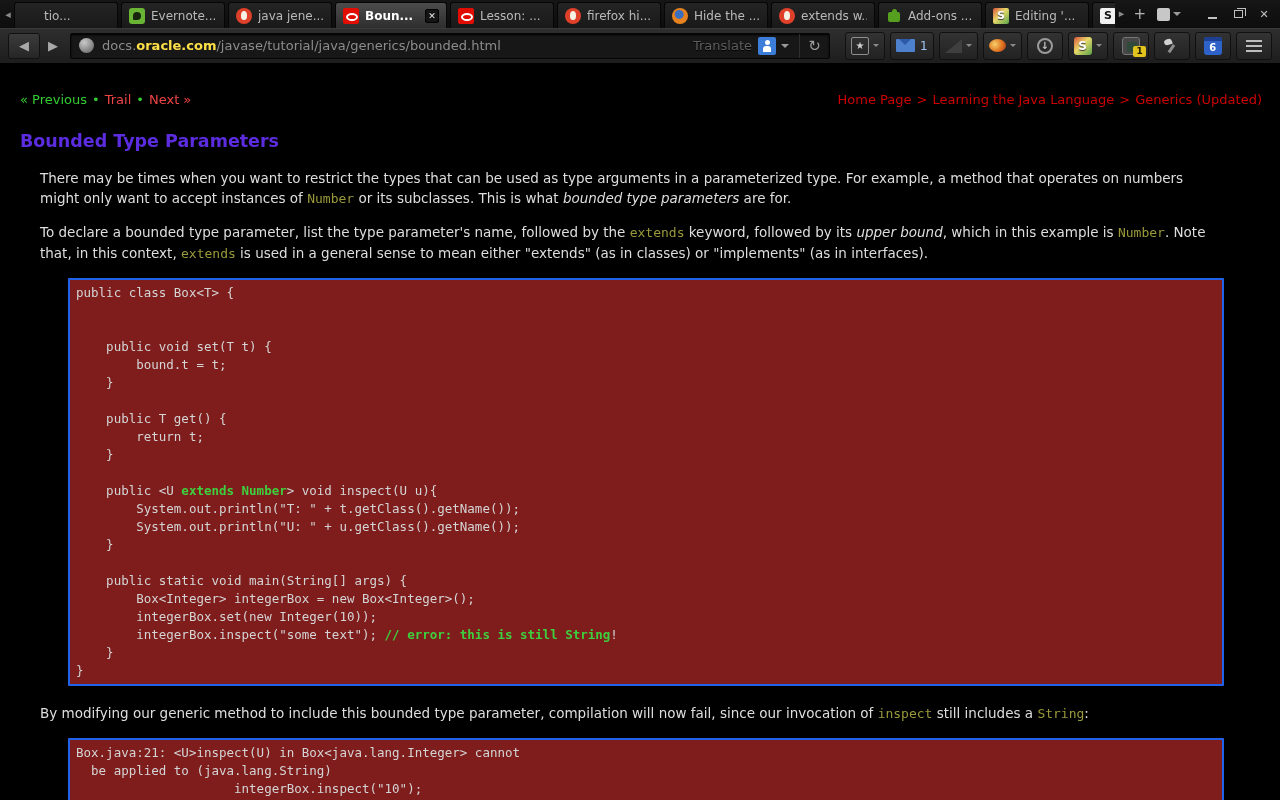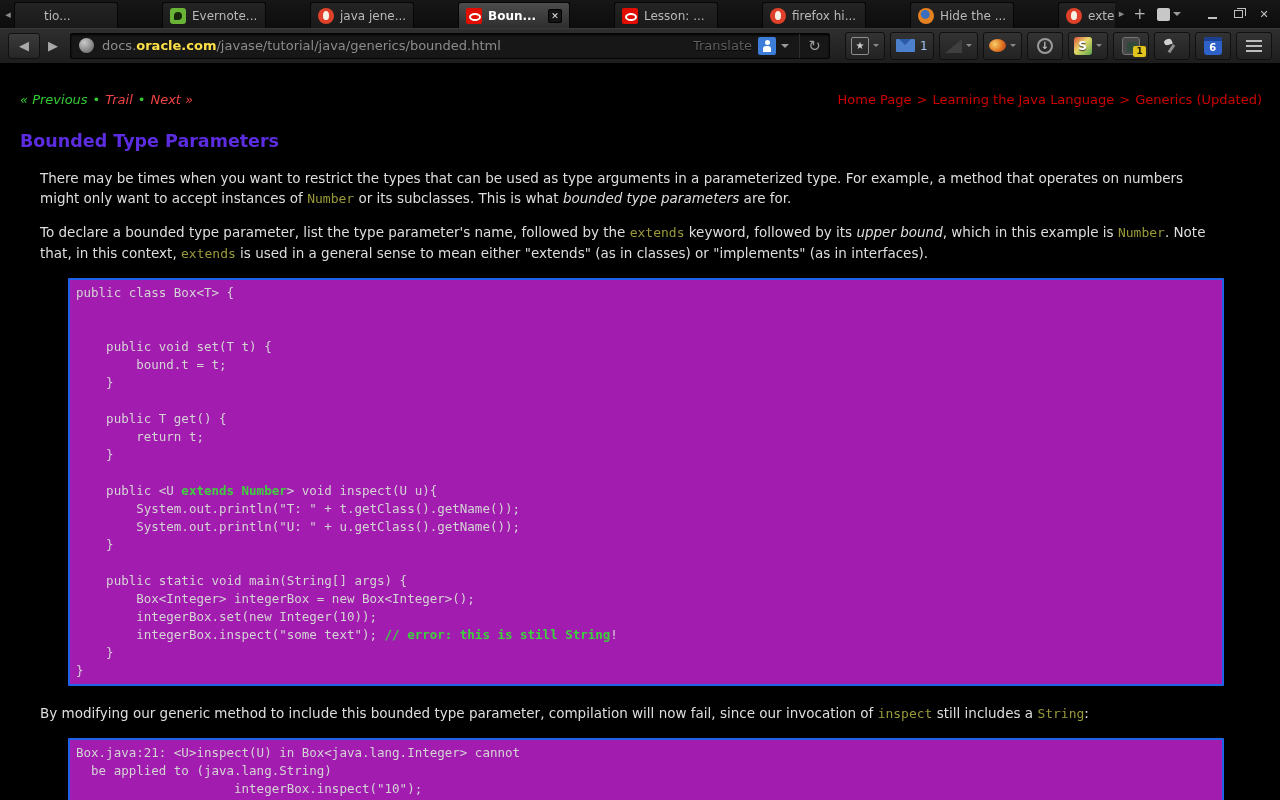--- a/index.html
+++ b/index.html
@@ -6,21 +6,21 @@
   html,body { width:1280px; height:800px; background:#000; overflow:hidden;
               font-family:"DejaVu Sans","Liberation Sans",sans-serif; }
 
   .window { width:1280px; height:800px; display:flex; flex-direction:column; }
 
   
   .tabbar { height:28px; background:linear-gradient(#161616,#0d0d0d);
             display:flex; align-items:flex-end; padding:0 2px; }
   .tab-scroll { width:12px; color:#8a8a8a; font-size:11px; line-height:26px;
                 text-align:center; flex:0 0 auto; cursor:default; }
-  .tabs { display:flex; align-items:flex-end; height:28px; overflow:hidden; flex:0 1 auto;gap:41px; }
+  .tabs { display:flex; align-items:flex-end; height:28px; overflow:hidden; flex:0 1 auto; }
   .tab { height:26px; width:104px; flex:0 0 auto; display:flex; align-items:center;
          padding:0 7px; margin-right:3px; border-radius:3px 3px 0 0;
          background:linear-gradient(#242424,#191919); border:1px solid #060606; border-bottom:none;
          color:#b9b9b9; font-size:12px; white-space:nowrap; overflow:hidden; }
   .tab.active { width:112px; background:linear-gradient(#4c4c4c,#2e2e2e);
                 color:#fff; font-weight:bold; }
   .tab .favicon { width:16px; height:16px; margin-right:6px; flex:0 0 auto; position:relative; display:inline-block; }
   .tab .tab-label { overflow:hidden; text-overflow:clip; flex:1 1 auto; }
   .tab-close { width:14px; height:14px; margin-left:4px; background:#141414; border:1px solid #000;
                border-radius:2px; color:#e8e8e8; font-size:9px; line-height:12px; text-align:center;
@@ -122,32 +122,32 @@
   .g-menu { width:16px; height:2.5px; background:#bdbdbd; box-shadow:0 5px 0 #bdbdbd, 0 10px 0 #bdbdbd;
             margin-bottom:10px; }
   .tb-caret { width:0; height:0; border-left:3.5px solid transparent; border-right:3.5px solid transparent;
               border-top:3.5px solid #8a8a8a; margin-left:4px; }
 
   
   .page { flex:1 1 auto; background:#000; overflow:hidden; position:relative;
           color:#dcdcdc; }
   .topnav-row { display:flex; justify-content:space-between; align-items:baseline;
                 padding:28px 18px 0 20px; font-size:13px; }
-  .page-links a { text-decoration:none;font-style:italic; }
+  .page-links a { text-decoration:none; }
   .lnk-prev { color:#33cc33; }
   .lnk-blue { color:#ef4444; }
   .dot-sep { color:#33cc33; margin:0 5px; }
   .breadcrumb a { color:#cc0000; text-decoration:none; }
   .crumb-sep { color:#cc0000; margin:0 5px; }
   .page-title { margin:24px 0 0 20px; font-size:17.5px; font-weight:bold; color:#5b2ce0; }
   .para { margin:17px 58px 0 40px; font-size:13.5px; line-height:20px; color:#dedede; }
   .para + .para { margin-top:13px; }
   .inline-code { font-family:"DejaVu Sans Mono","Liberation Mono",monospace; color:#99993a; font-size:13px; }
   .em { font-style:italic; }
-  .codeblock { margin:14px 56px 0 68px; background:#a21caf; border:2px solid #2062ea;
+  .codeblock { margin:14px 56px 0 68px; background:#7f1d1d; border:2px solid #2062ea;
                border-radius:1px; padding:4px 6px; font-family:"DejaVu Sans Mono","Liberation Mono",monospace;
                font-size:12.5px; color:#d4d4d4; }
   .code-line { height:18px; line-height:18px; white-space:pre; }
   .code-hl { color:#3ecf3e; font-weight:bold; }
 </style>
 </head>
 <body>
 
 <div class="window">
 

